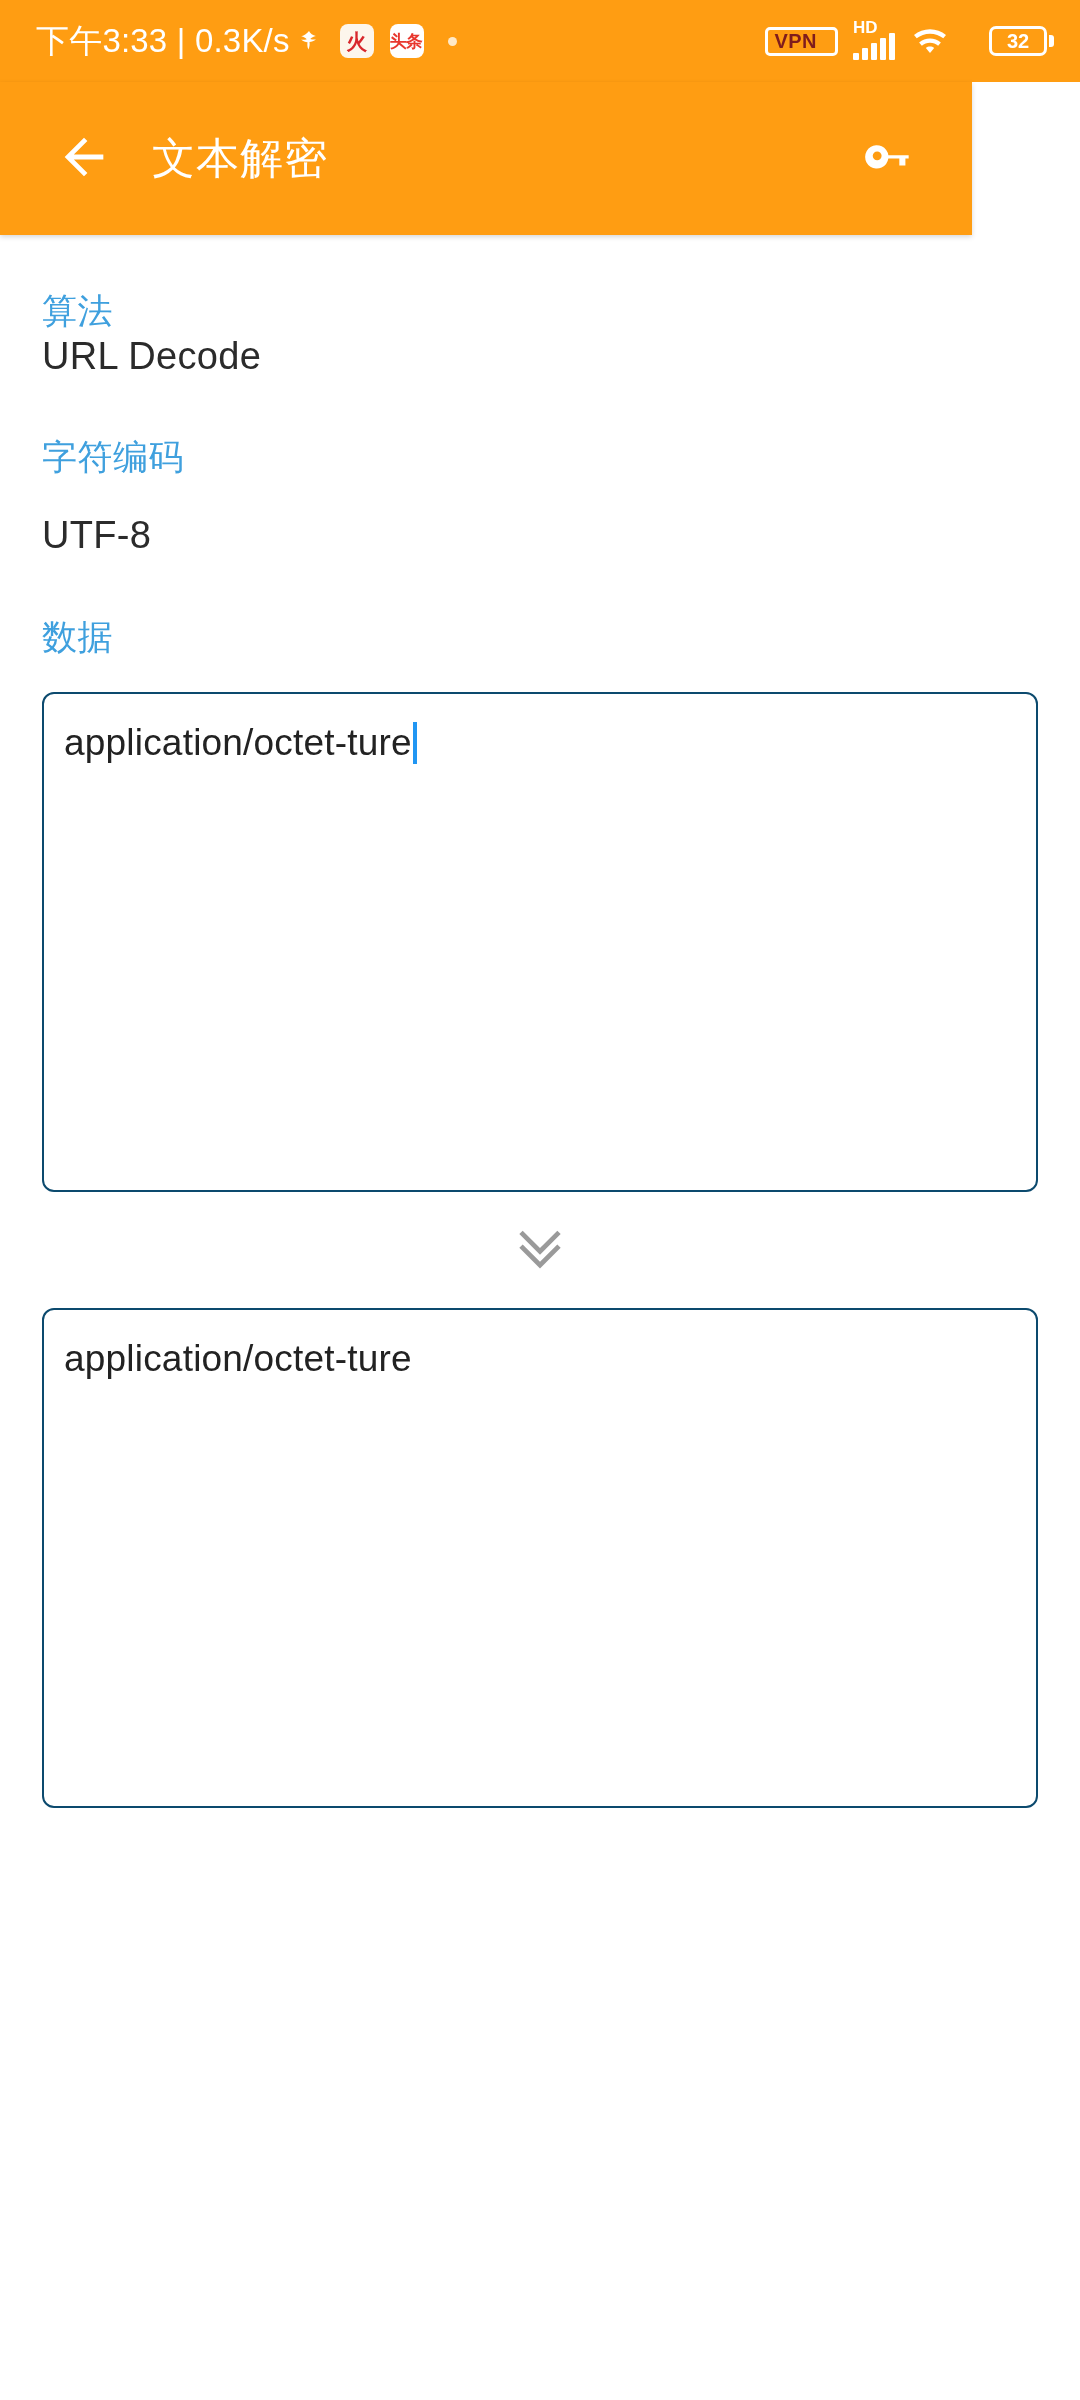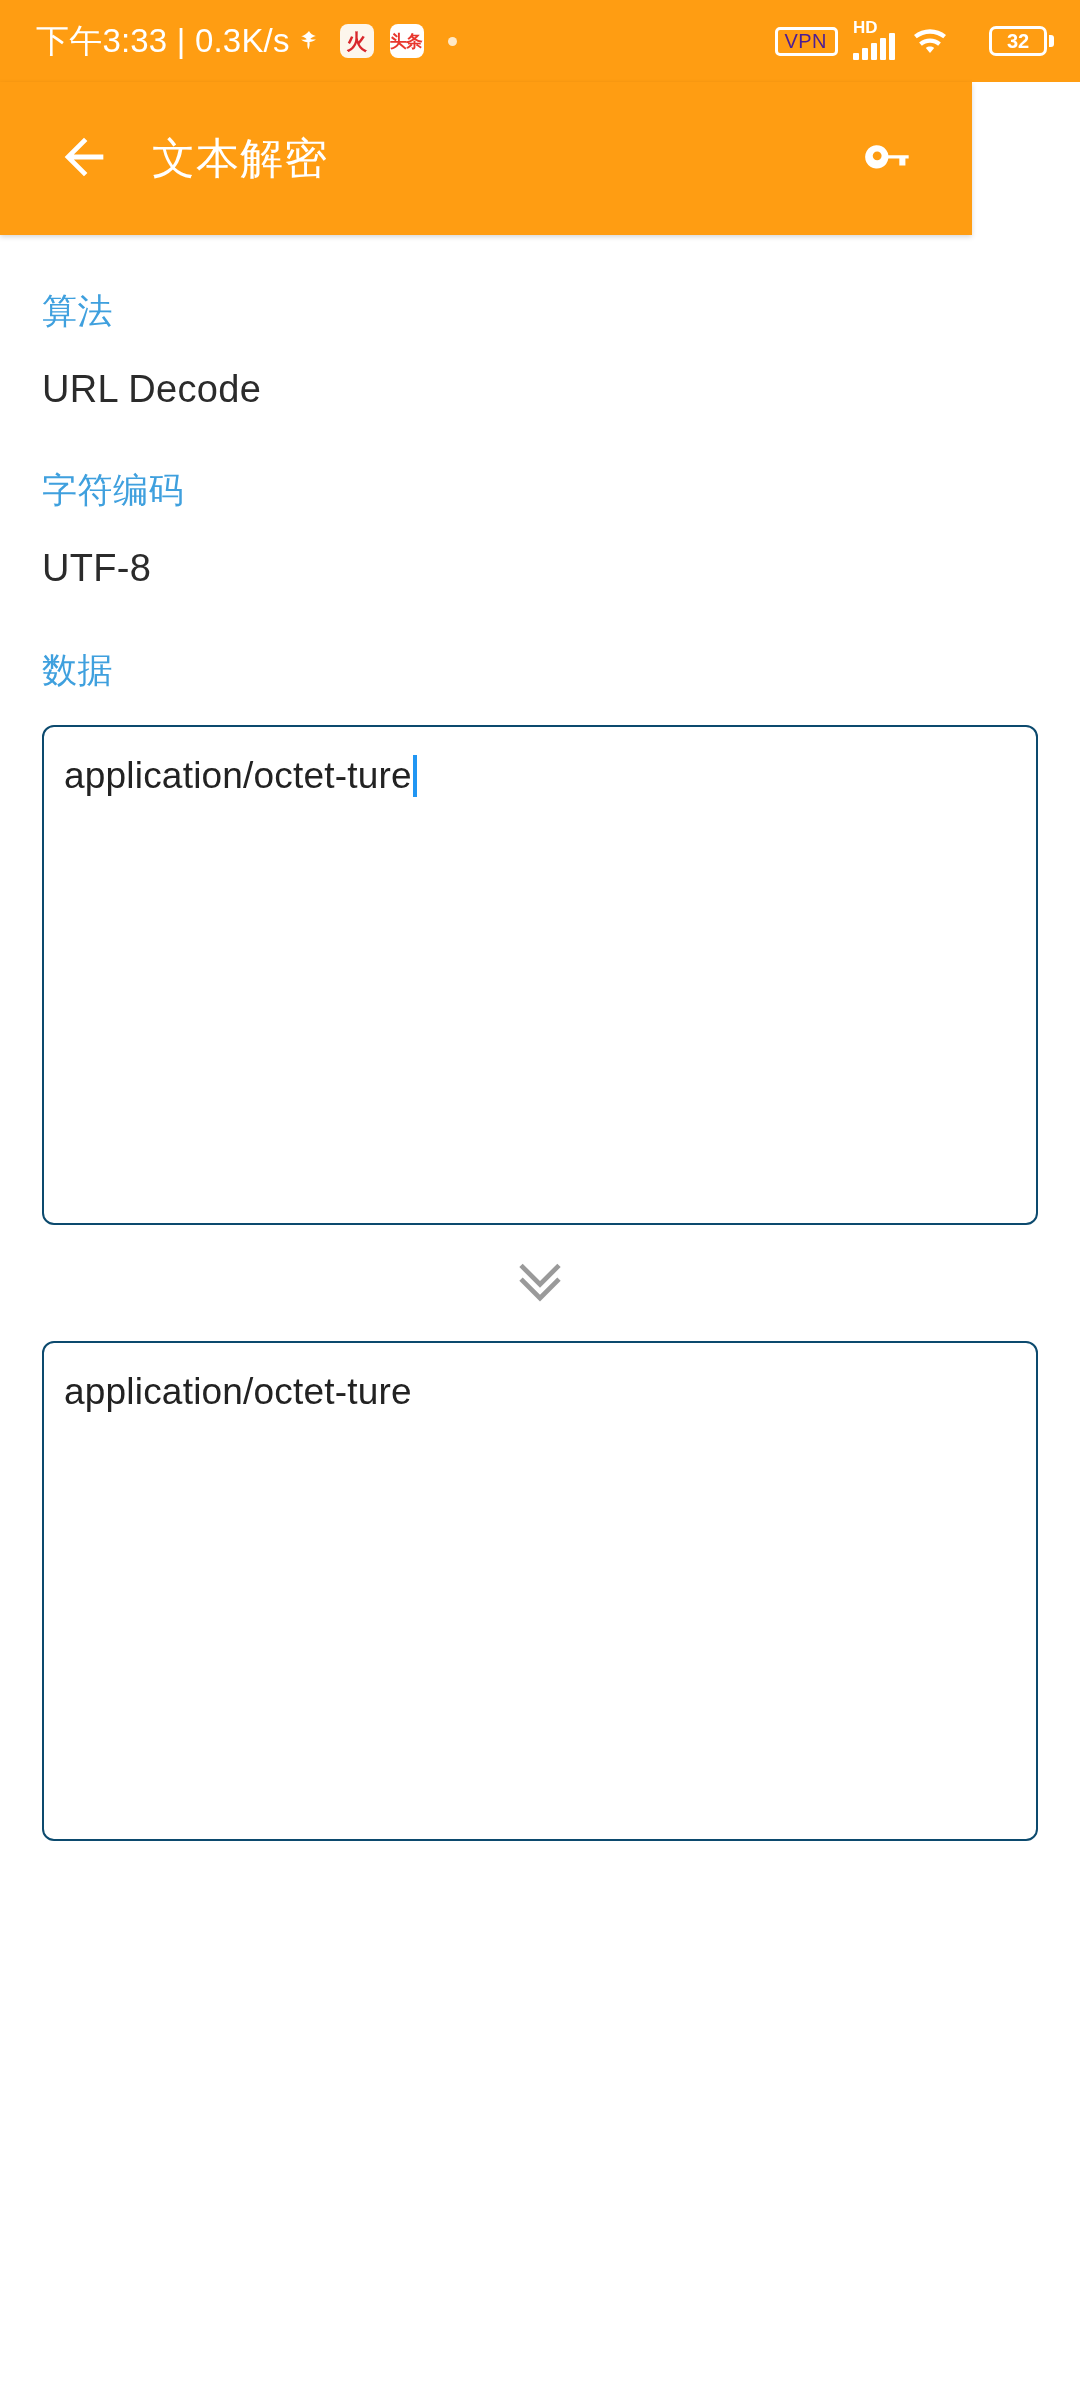--- a/index.html
+++ b/index.html
@@ -95,24 +95,24 @@
   }
 
   .status-right {
     display: flex;
     align-items: center;
     gap: 15px;
   }
   .vpn-badge {
     border: 3px solid #FFFFFF;
     border-radius: 5px;
-    color: #4c1d95;
+    color: #7f1d1d;
     font-size: 20px;
-    font-weight: 400;
-    padding: 1px 8px 2px 6px;
+    font-weight: 700;
+    padding: 1px 18px 2px 6px;
     line-height: 1;
     letter-spacing: 0.5px;
   }
   .signal-wrap {
     position: relative;
     display: flex;
     align-items: flex-end;
     height: 38px;
   }
   .hd-label {
@@ -232,21 +232,21 @@
     font-weight: 500;
     letter-spacing: 0.5px;
   }
   .field-value {
     color: #2B2B2B;
     font-size: 38px;
     font-weight: 400;
     letter-spacing: 0.3px;
   }
   .row-algorithm { padding-top: 53px; }
-  .row-algorithm .field-value { margin-top: 33px; }
+  .row-algorithm .field-value { }
   .row-encoding { padding-top: 56px; }
   .row-encoding .field-value { margin-top: 33px; }
   .row-data { padding-top: 57px; }
 
   .text-box {
     margin-top: 31px;
     width: 996px;
     box-sizing: border-box;
     border: 2px solid #0c4a6e;
     border-radius: 12px;

